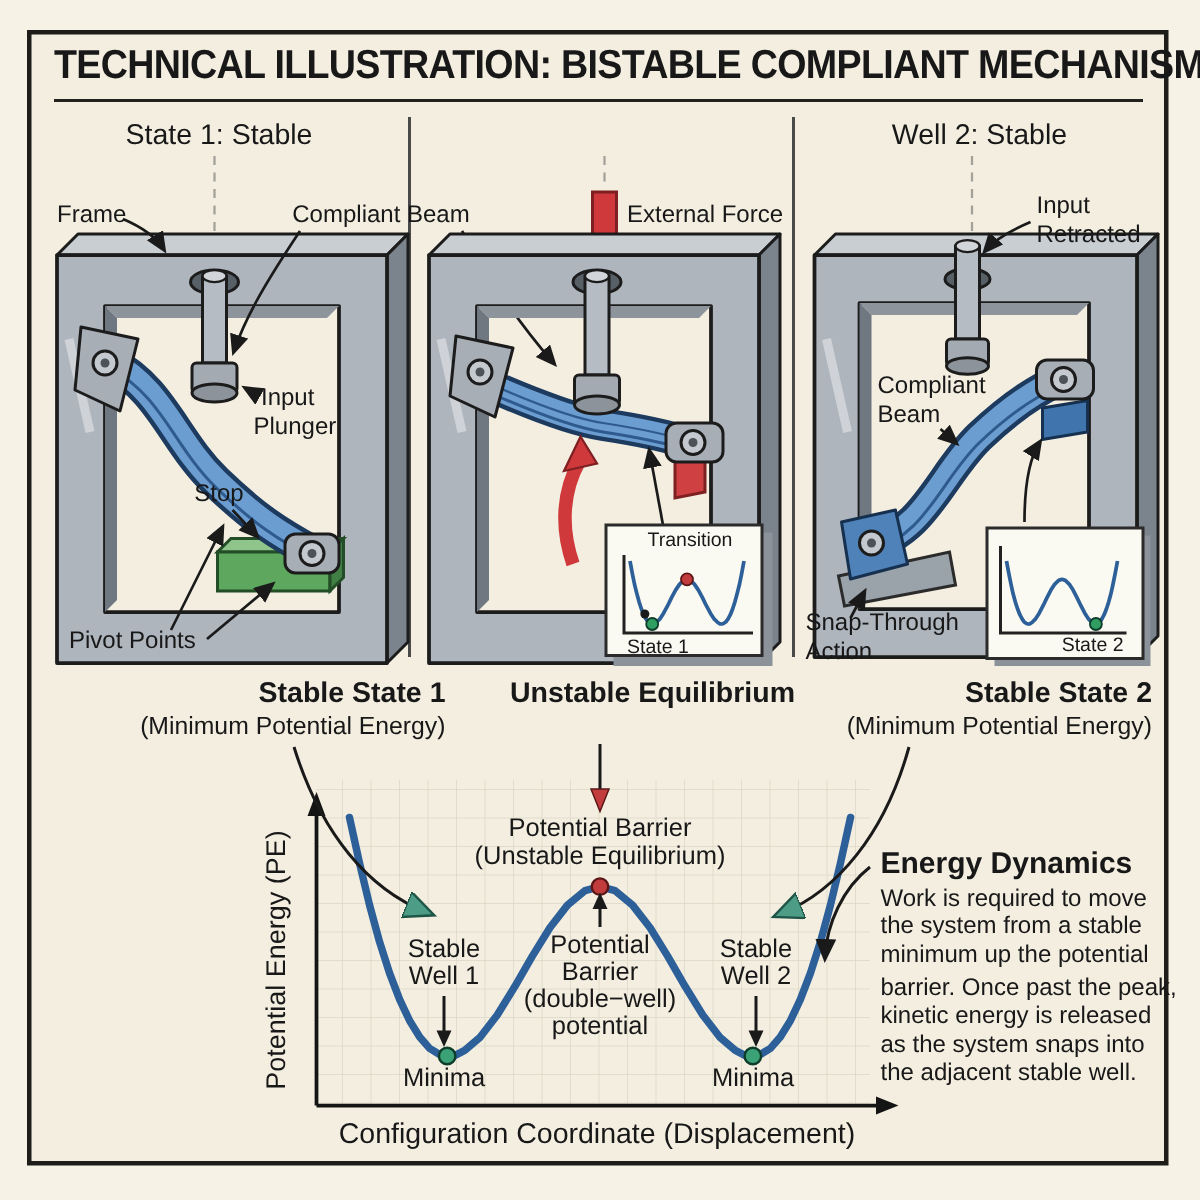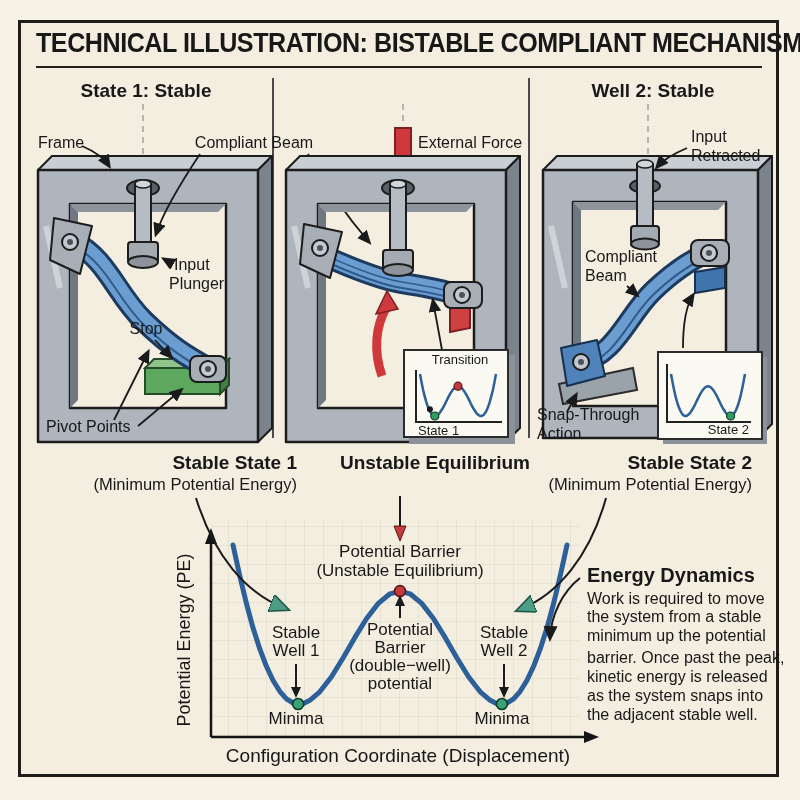--- a/index.html
+++ b/index.html
@@ -3,21 +3,21 @@
 <meta charset="utf-8">
 <style>
   html,body{margin:0;padding:0;background:#f6f2e6;}
   #stage{position:relative;width:800px;height:800px;background:#f6f2e6;overflow:hidden;
          font-family:"Liberation Sans",sans-serif;color:#181818;}
   .abs{position:absolute;}
   #frame-border{left:18px;top:20px;width:761px;height:757px;border:3px solid #1f1d1a;background:#f3eee0;box-sizing:border-box;}
   #main-title{left:36px;top:28px;font-size:27px;font-weight:800;letter-spacing:-0.5px;white-space:nowrap;
               transform:scaleX(0.93);transform-origin:left top;}
   #title-rule{left:36px;top:66px;width:726px;height:2px;background:#23211e;}
-  .col-header{top:80px;font-size:19px;font-weight:bold;text-align:center;}
+  .col-header{top:80px;font-size:19px;font-weight:normal;text-align:center;}
   .divider{top:78px;width:2px;height:360px;background:#4a4a4a;}
   .caption{top:452px;text-align:right;}
   .caption .l1{font-size:19px;font-weight:bold;line-height:22px;}
   .caption .l2{font-size:16.5px;line-height:20px;}
   svg{overflow:visible;}
   text{font-family:"Liberation Sans",sans-serif;fill:#181818;}
   .lbl{font-size:16px;}
   .lead{fill:none;stroke:#1a1a1a;stroke-width:1.8px;}
 </style>
 </head>
@@ -214,21 +214,21 @@
     </g>
   </svg>
 
   <div class="abs caption" style="left:37px;width:260px;">
     <div class="l1">Stable State 1</div>
     <div class="l2">(Minimum Potential Energy)</div>
   </div>
   <div class="abs caption" style="left:270px;width:260px;">
     <div class="l1">Unstable Equilibrium</div>
   </div>
-  <div class="abs caption" style="left:492px;width:260px;">
+  <div class="abs caption" style="left:508px;width:260px;">
     <div class="l1">Stable State 2</div>
     <div class="l2">(Minimum Potential Energy)</div>
   </div>
 
   <svg class="abs" style="left:0px;top:488px;" width="800" height="310" viewBox="0 0 800 310">
     <defs>
       <pattern id="grid" width="19" height="19" patternUnits="userSpaceOnUse">
         <path d="M 19 0 L 0 0 0 19" fill="none" stroke="#dcd8c6" stroke-width="1"></path>
       </pattern>
       <marker id="chab" markerWidth="9" markerHeight="9" refX="6" refY="3.5" orient="auto">

